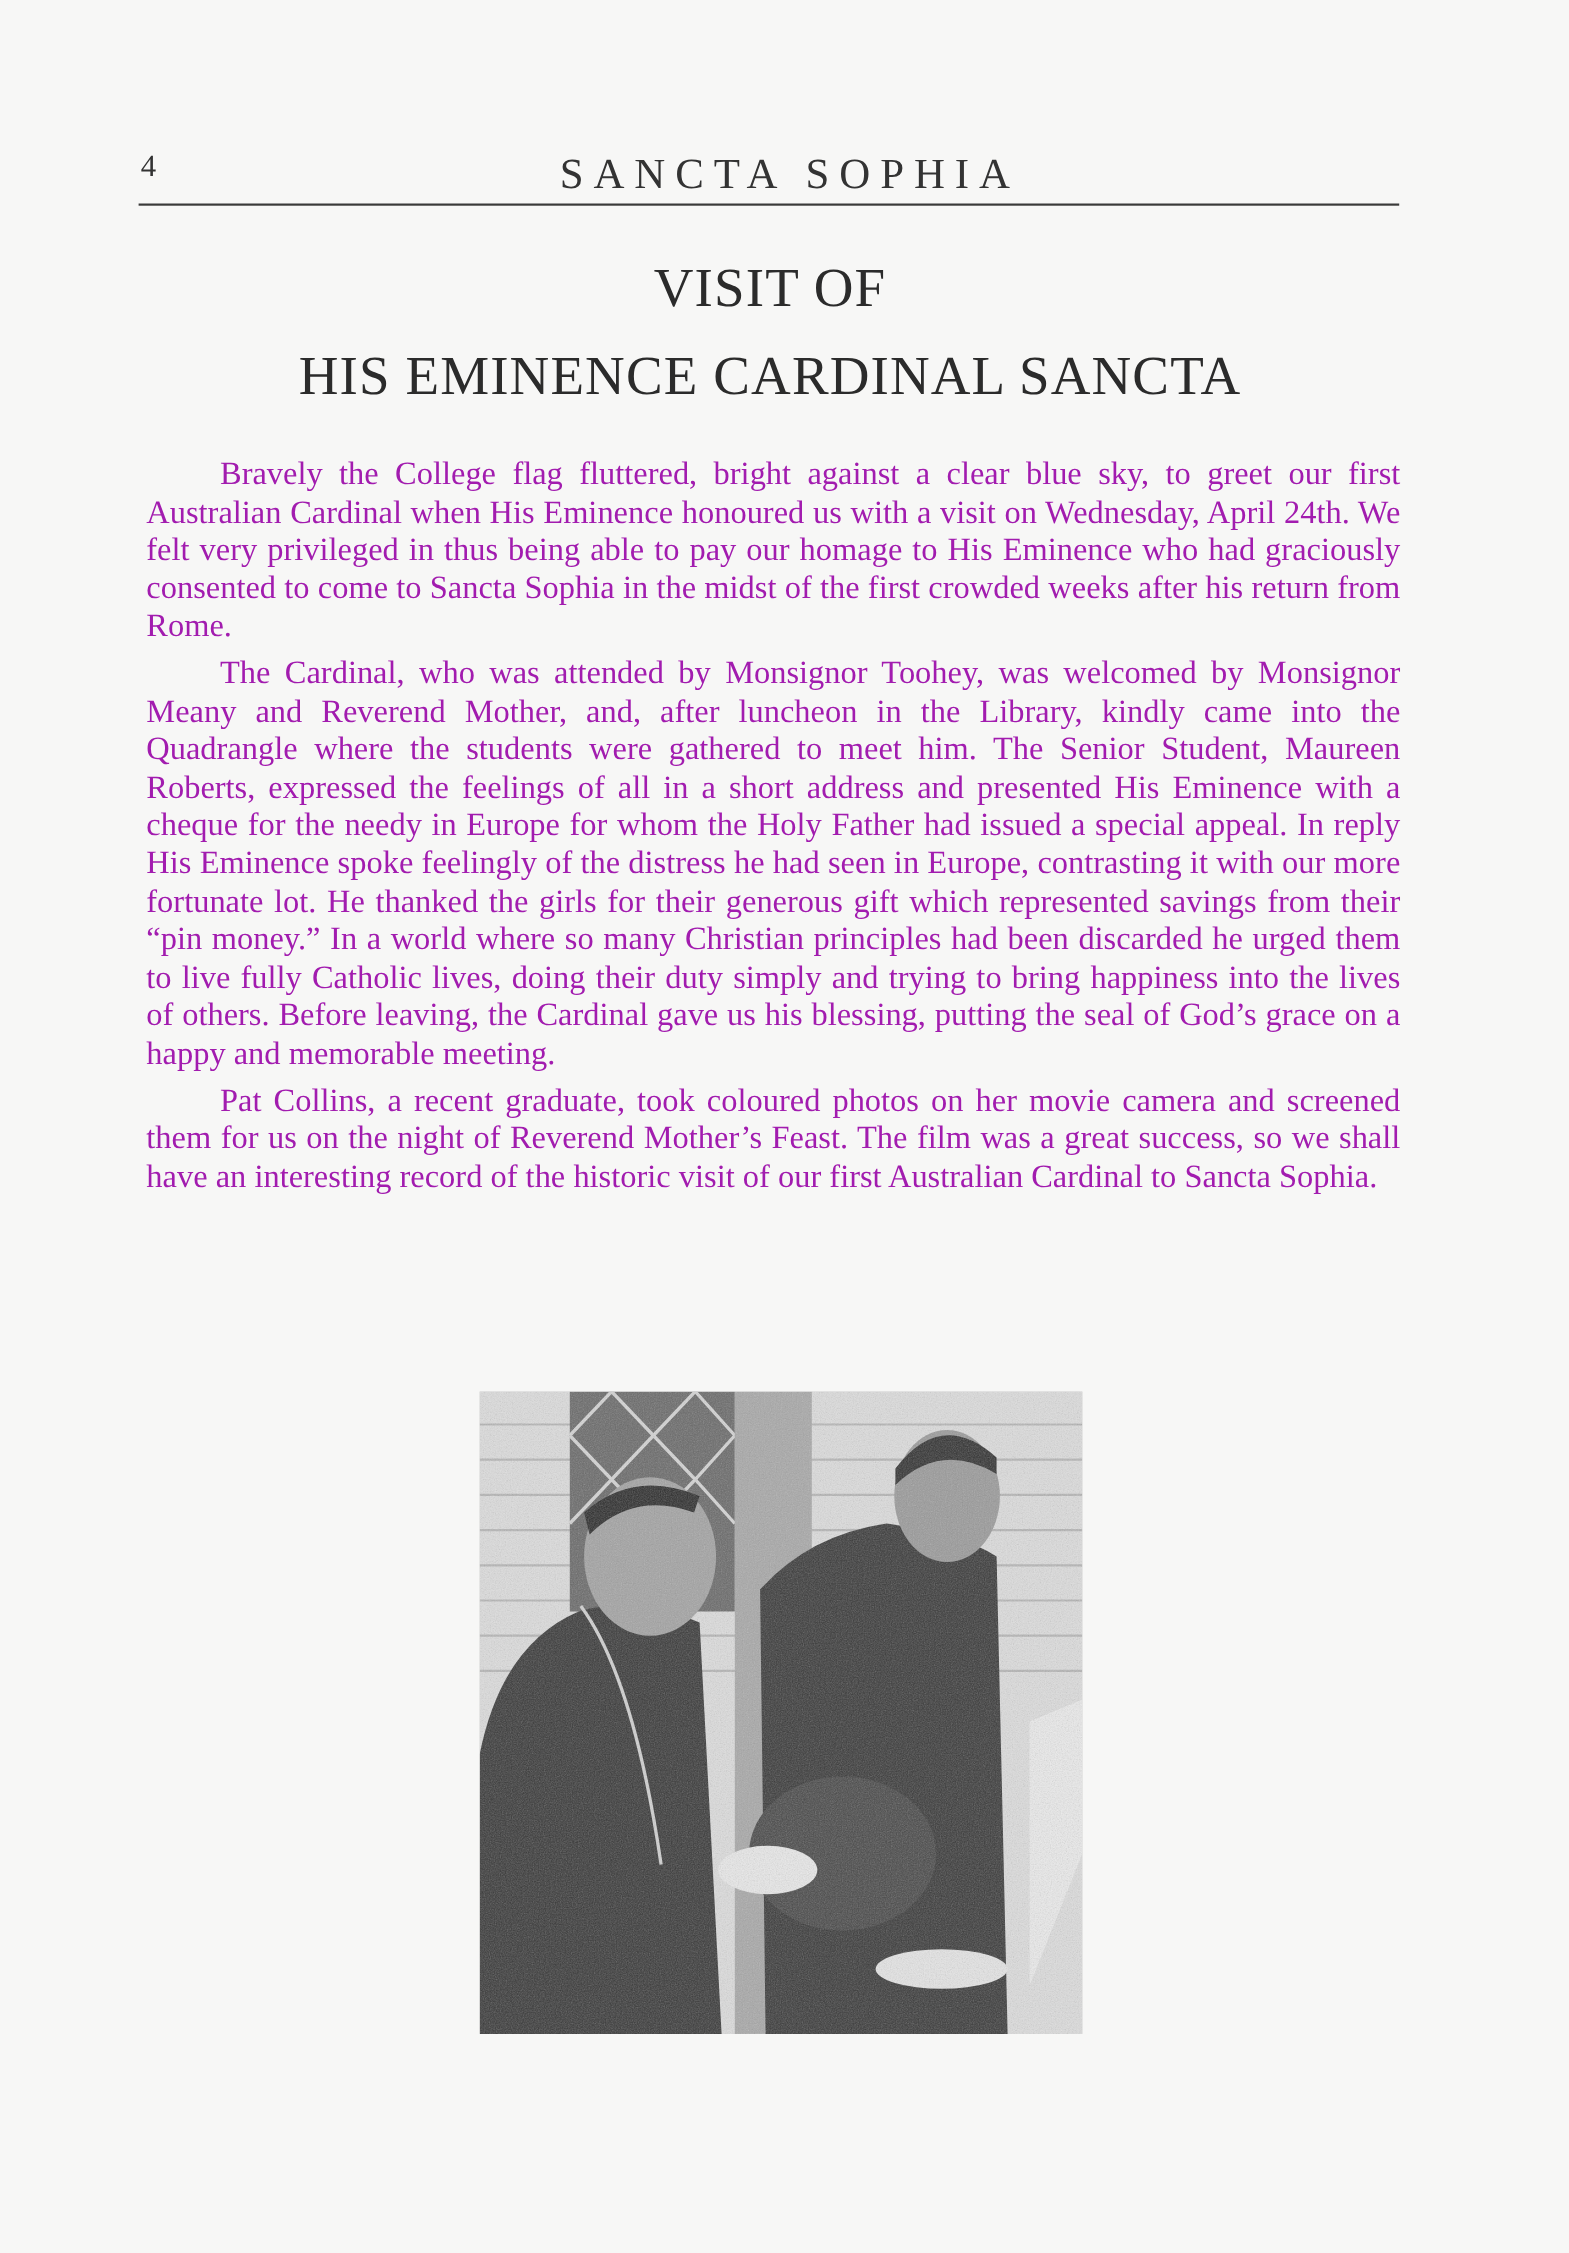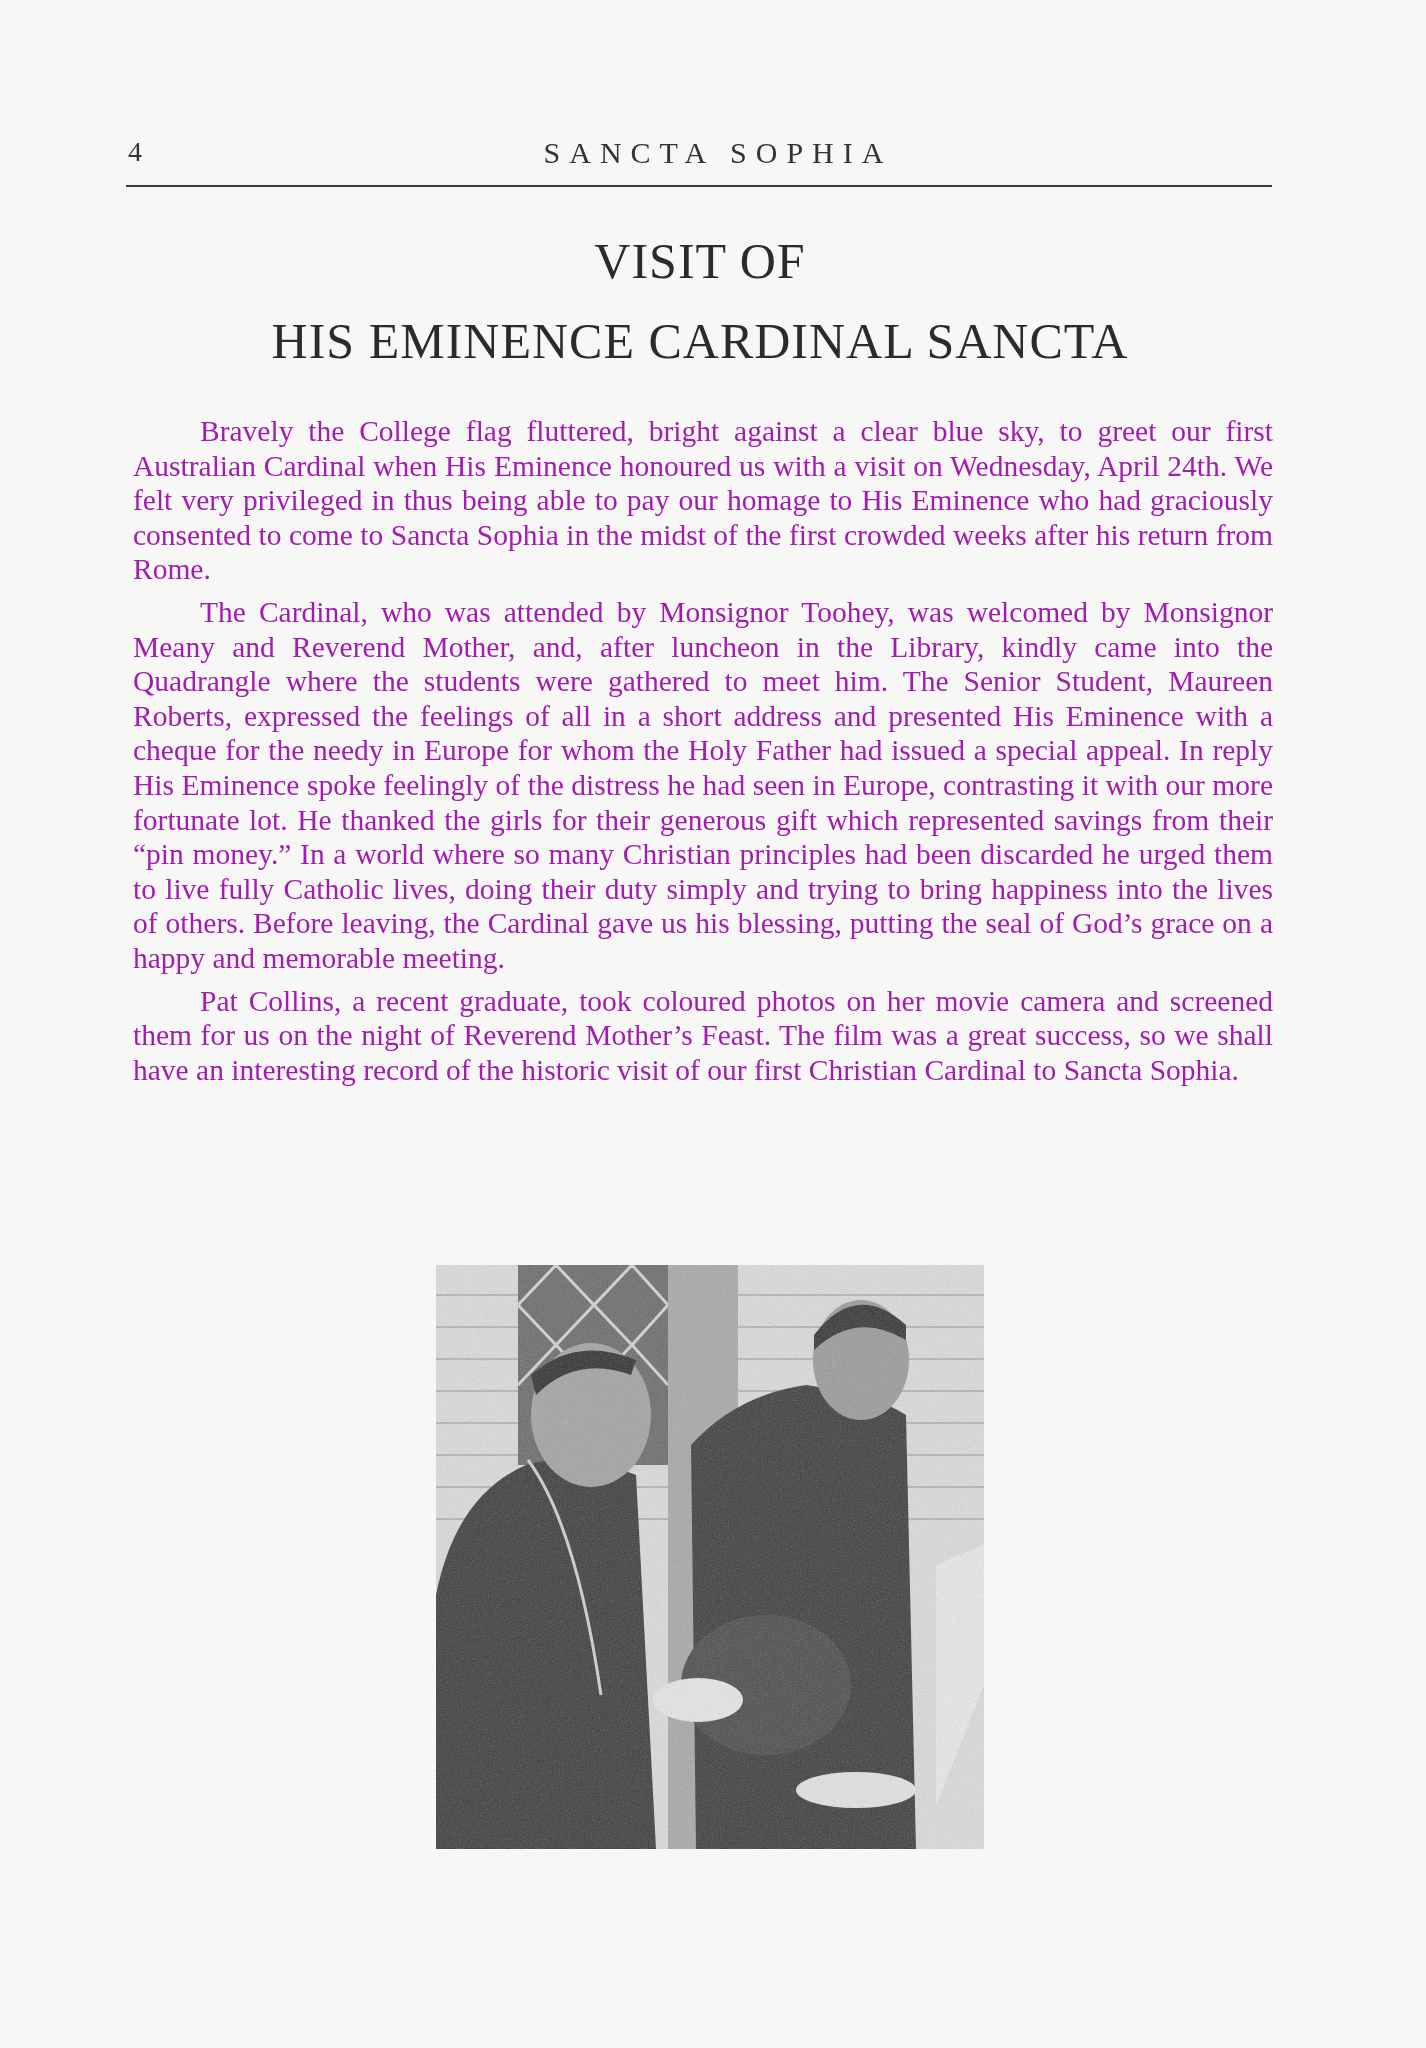--- a/index.html
+++ b/index.html
@@ -13,21 +13,21 @@
   }
   .running-head {
     position: absolute; left: 128px; top: 136px; width: 1140px; height: 40px;
   }
   .page-number {
     position: absolute; left: 0; top: 0;
     font-size: 28px; letter-spacing: 1px; color: #333;
   }
   .journal-title {
     position: absolute; left: 0; right: 0; top: 0; text-align: center;
-    font-size: 30px; letter-spacing: 9px; color: #333; padding-left: 40px;
+    font-size: 39px; letter-spacing: 9px; color: #333; padding-left: 40px;
   }
   .head-rule {
     position: absolute; left: 126px; top: 185px; width: 1146px; height: 0;
     border-top: 2px solid #3a3a3a;
   }
   .article-title {
     position: absolute; left: 128px; width: 1144px; text-align: center;
     font-size: 50px; font-weight: normal; letter-spacing: 1px; color: #2b2b2b;
     margin: 0;
   }
@@ -58,21 +58,21 @@
   <span class="journal-title">SANCTA SOPHIA</span>
 </div>
 <div class="head-rule"></div>
 
 <h1 class="article-title title-line-1">VISIT OF</h1>
 <h1 class="article-title title-line-2">HIS EMINENCE CARDINAL SANCTA</h1>
 
 <div class="article-body">
   <p>Bravely the College flag fluttered, bright against a clear blue sky, to greet our first Australian Cardinal when His Eminence honoured us with a visit on Wednesday, April 24th.  We felt very privileged in thus being able to pay our homage to His Eminence who had graciously consented to come to Sancta Sophia in the midst of the first crowded weeks after his return from Rome.</p>
   <p>The Cardinal, who was attended by Monsignor Toohey, was welcomed by Monsignor Meany and Reverend Mother, and, after luncheon in the Library, kindly came into the Quadrangle where the students were gathered to meet him.  The Senior Student, Maureen Roberts, expressed the feelings of all in a short address and presented His Eminence with a cheque for the needy in Europe for whom the Holy Father had issued a special appeal.  In reply His Eminence spoke feelingly of the distress he had seen in Europe, contrasting it with our more fortunate lot.  He thanked the girls for their generous gift which represented savings from their “pin money.”  In a world where so many Christian principles had been discarded he urged them to live fully Catholic lives, doing their duty simply and trying to bring happiness into the lives of others.  Before leaving, the Cardinal gave us his blessing, putting the seal of God’s grace on a happy and memorable meeting.</p>
-  <p>Pat Collins, a recent graduate, took coloured photos on her movie camera and screened them for us on the night of Reverend Mother’s Feast.  The film was a great success, so we shall have an interesting record of the historic visit of our first Christian Cardinal to Sancta Sophia.</p>
+  <p>Pat Collins, a recent graduate, took coloured photos on her movie camera and screened them for us on the night of Reverend Mother’s Feast.  The film was a great success, so we shall have an interesting record of the historic visit of our first Australian Cardinal to Sancta Sophia.</p>
 </div>
 
 <div class="photo" role="img" aria-label="Black-and-white photograph: the Cardinal in zucchetto and cape greeting a student, with a priest in a cassock smiling behind him, in front of a brick wall and leaded window.">
   <svg viewBox="0 0 548 584" preserveAspectRatio="none">
     <defs>
       <filter id="grain" x="0" y="0" width="100%" height="100%">
         <feTurbulence type="fractalNoise" baseFrequency="0.9" numOctaves="2" seed="3"></feTurbulence>
         <feColorMatrix type="saturate" values="0"></feColorMatrix>
         <feComponentTransfer>
             <feFuncA type="table" tableValues="0 0.35"></feFuncA>

